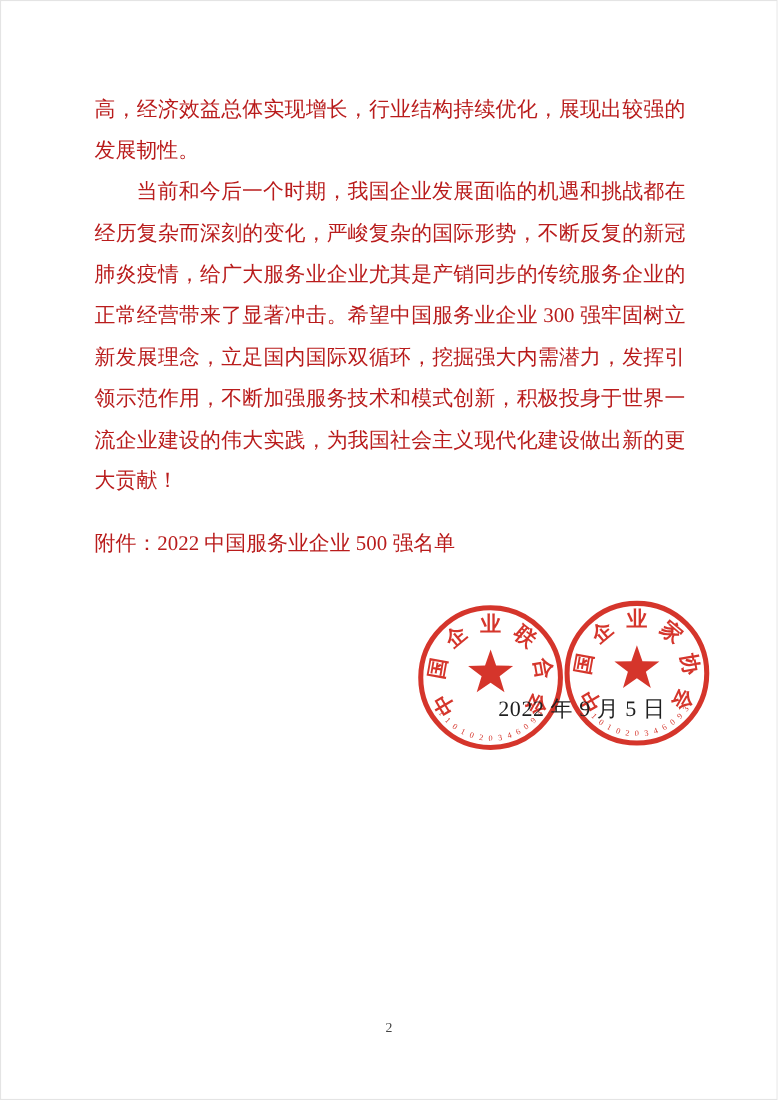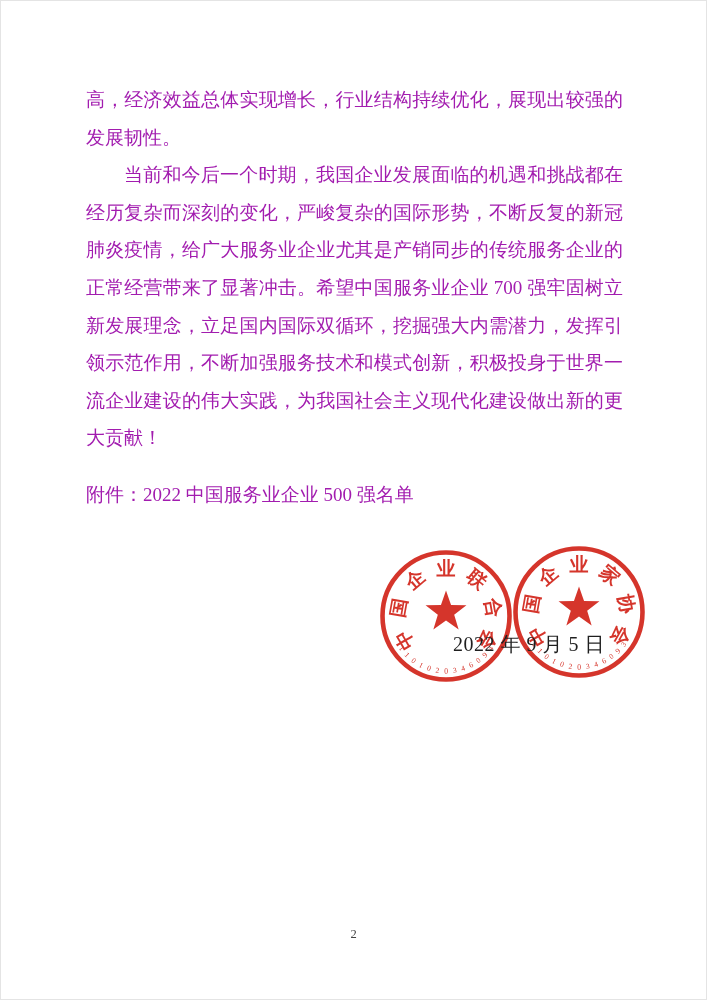--- a/index.html
+++ b/index.html
@@ -56,24 +56,24 @@
     text-align: center;
     font-size: 12.5px;
     z-index: 1;
   }
 </style>
 </head>
 <body>
 
 <div class="page">
 
-  <div class="content" style="color: #a21caf;">
+  <div class="content" style="color: #b91c1c;">
 
     <p class="para">高，经济效益总体实现增长，行业结构持续优化，展现出较强的发展韧性。</p>
-      <p class="para indent">当前和今后一个时期，我国企业发展面临的机遇和挑战都在经历复杂而深刻的变化，严峻复杂的国际形势，不断反复的新冠肺炎疫情，给广大服务业企业尤其是产销同步的传统服务企业的正常经营带来了显著冲击。希望中国服务业企业 700 强牢固树立新发展理念，立足国内国际双循环，挖掘强大内需潜力，发挥引领示范作用，不断加强服务技术和模式创新，积极投身于世界一流企业建设的伟大实践，为我国社会主义现代化建设做出新的更大贡献！</p>
+      <p class="para indent">当前和今后一个时期，我国企业发展面临的机遇和挑战都在经历复杂而深刻的变化，严峻复杂的国际形势，不断反复的新冠肺炎疫情，给广大服务业企业尤其是产销同步的传统服务企业的正常经营带来了显著冲击。希望中国服务业企业 300 强牢固树立新发展理念，立足国内国际双循环，挖掘强大内需潜力，发挥引领示范作用，不断加强服务技术和模式创新，积极投身于世界一流企业建设的伟大实践，为我国社会主义现代化建设做出新的更大贡献！</p>
       <p class="attachment">附件：2022 中国服务业企业 500 强名单</p>
   </div>
 
   <svg class="seal left" viewBox="-70 -70 140 140">
       <circle r="63.5" fill="none" stroke="#d2261c" stroke-width="4.6"></circle>
       <polygon points="0.00,-25.50 5.05,-10.96 20.45,-10.64 8.18,-1.34 12.64,13.39 0.00,4.60 -12.64,13.39 -8.18,-1.34 -20.45,-10.64 -5.05,-10.96" fill="#d2261c"></polygon>
       <g fill="#d2261c" font-size="19" font-weight="bold" text-anchor="middle">
         <text transform="rotate(-120) translate(0,-48)" dominant-baseline="central">中</text>
         <text transform="rotate(-80) translate(0,-48)" dominant-baseline="central">国</text>
         <text transform="rotate(-40) translate(0,-48)" dominant-baseline="central">企</text>

